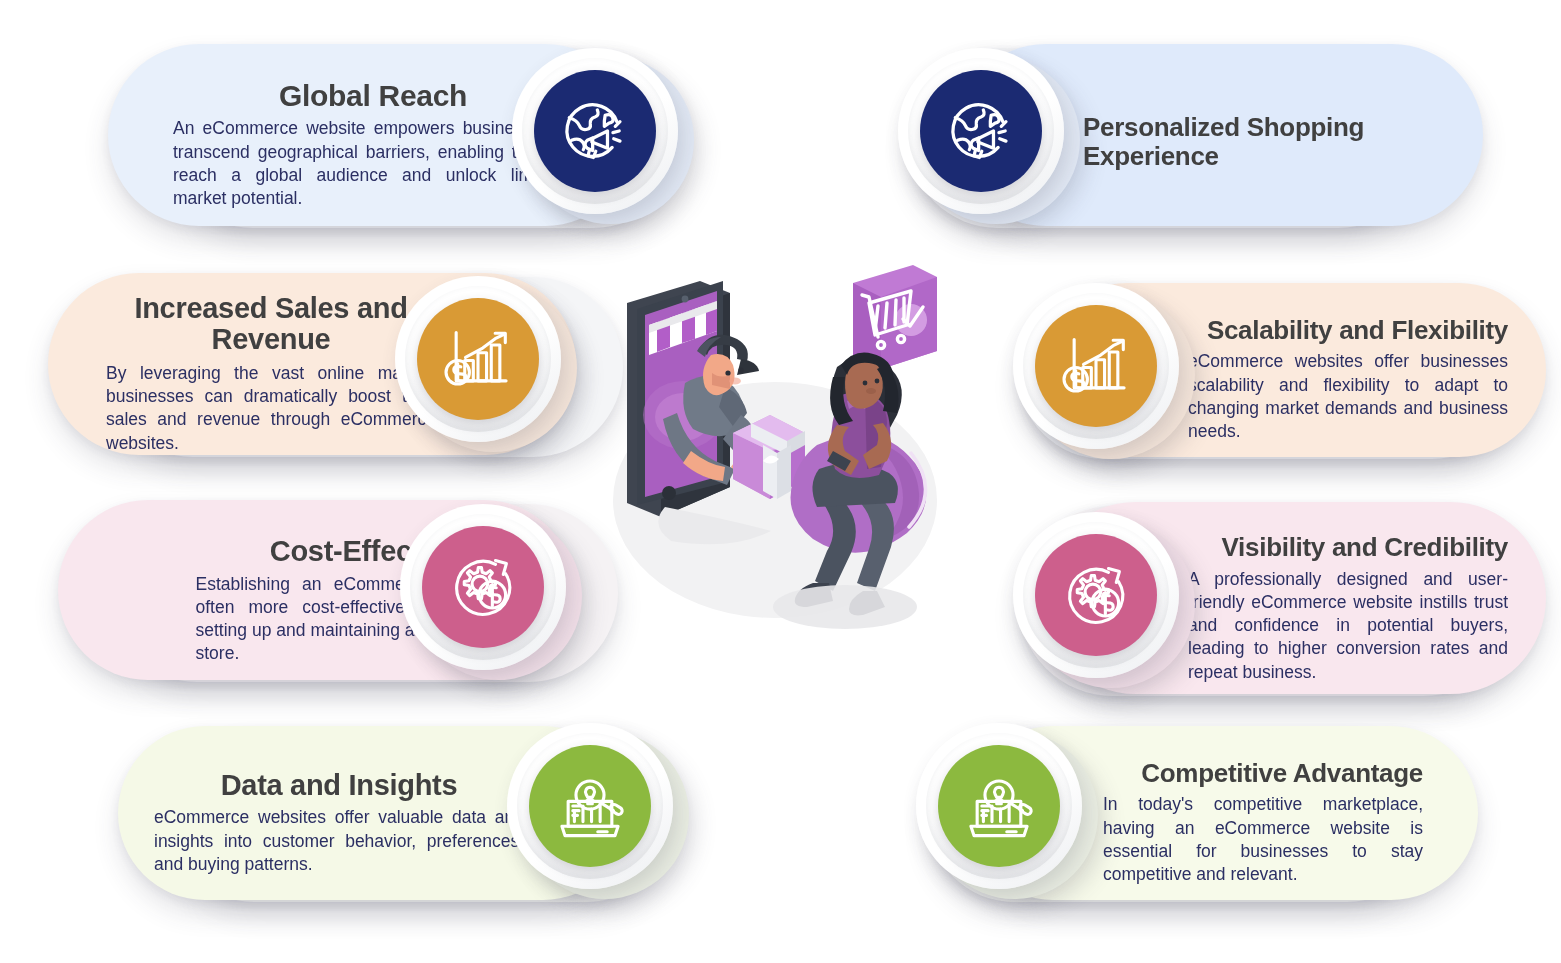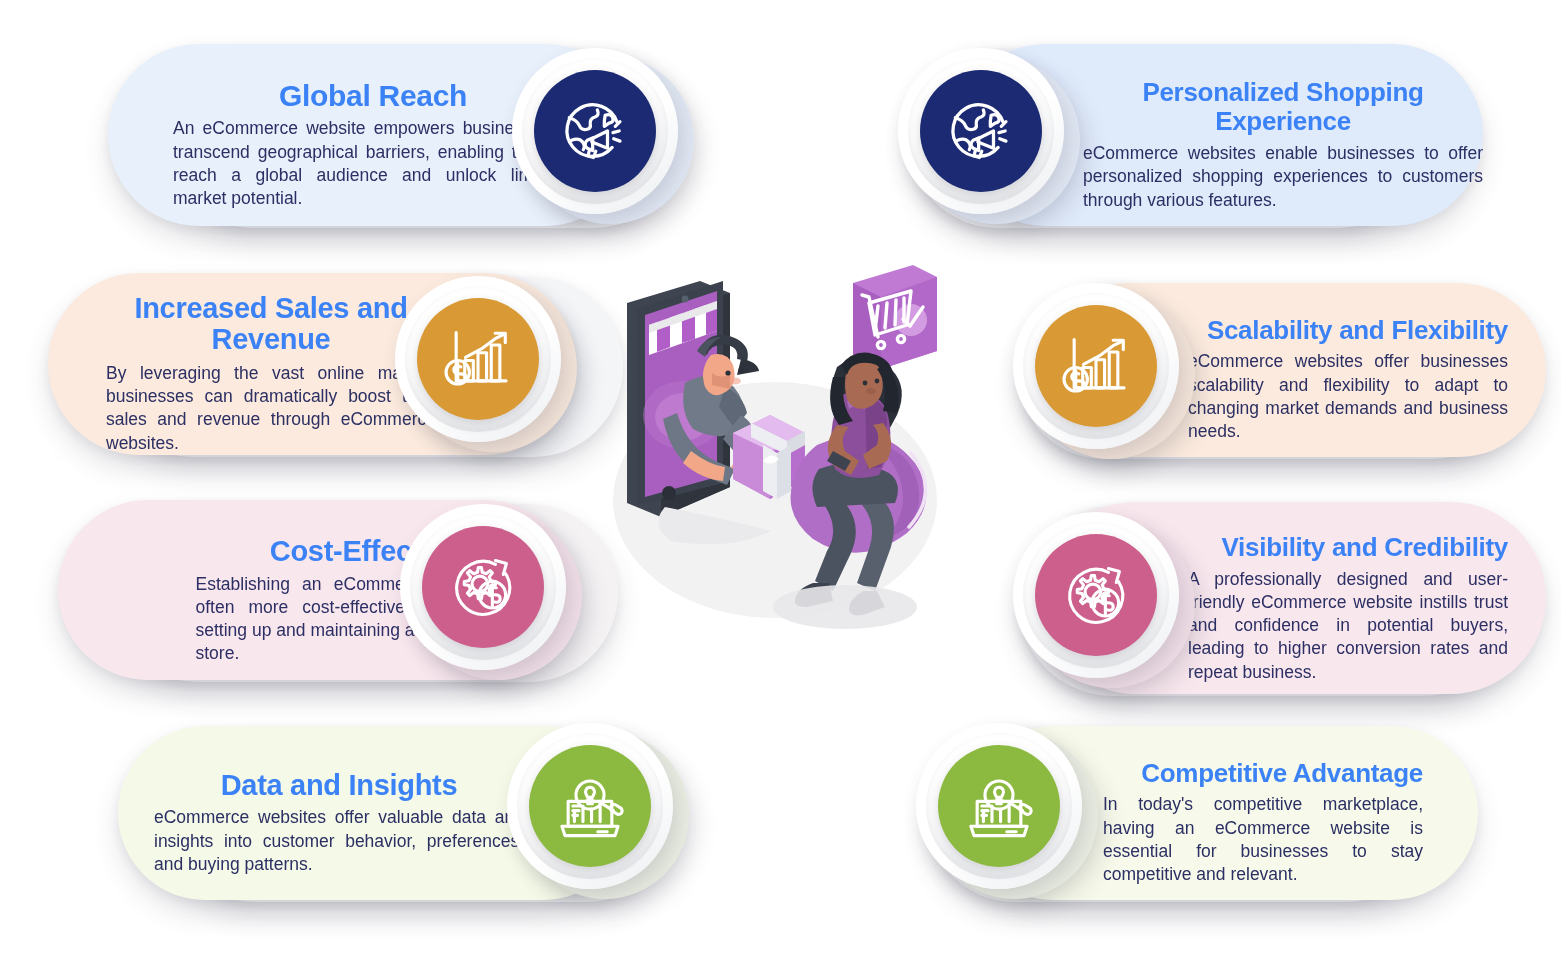--- a/index.html
+++ b/index.html
@@ -24,21 +24,21 @@
     position:absolute;
     border-radius:200px;
     box-shadow:0 14px 26px rgba(60,60,80,.14), 0 4px 10px rgba(60,60,80,.07);
   }
   .card .txt{
     position:relative;
     z-index:3;
     box-sizing:border-box;
   }
   .title{
-    color:#3b82f6;
+    color:#404040;
     font-weight:bold;
     letter-spacing:-0.3px;
     line-height:1.06;
     margin:14px 0 6px 0;
   }
   .desc{
     color:#2b2f63;
     line-height:1.33;
     margin:0;
     text-align:justify;
@@ -103,22 +103,21 @@
           <path d="M73 52 l8 -2 M74 60 l8 3 M76 44 l6 -6"></path>
         </svg>
       </div>
     </div>
   </div>
 
   <div class="card right" style="left:908px;top:44px;width:575px;height:188px;">
     <div class="pill" style="left:0px;top:4px;width:520px;height:180px;background:#f4f5f7;"></div>
     <div class="pill" style="left:47px;top:0;width:528px;height:182px;background:#dfeafb;"></div>
     <div class="txt" style="margin-left:175px;width:400px;">
-      <div class="title" style="font-size:26px;text-align:center;line-height:1.12;">Personalized Shopping Experience</div>
-      <div class="desc" style="font-size:17.5px;">eCommerce websites enable businesses to offer personalized shopping experiences to customers through various features.</div>
+      <div class="title" style="font-size:26px;text-align:left;line-height:1.12;">Personalized Shopping Experience</div>
     </div>
     <div class="medallion" style="left:-14px;top:-2px;">
       <div class="disc d3" style="background:#dfe6f2;"></div>
       <div class="disc d2"></div>
       <div class="disc d1"></div>
       <div class="disc core" style="background:#1b2a72;">
         <svg viewBox="0 0 100 100" fill="none" stroke="#ffffff" stroke-width="4.2" stroke-linecap="round" stroke-linejoin="round">
           <path d="M78 38a33 33 0 1 0 -6 33"></path>
           <path d="M17 33 q10 3 13 10 q2 6 9 5 q6 -1 5 -7 q-1 -7 6 -9 q6 -2 3 -9"></path>
           <path d="M20 62 q9 -4 14 2 q4 5 1 10"></path>

